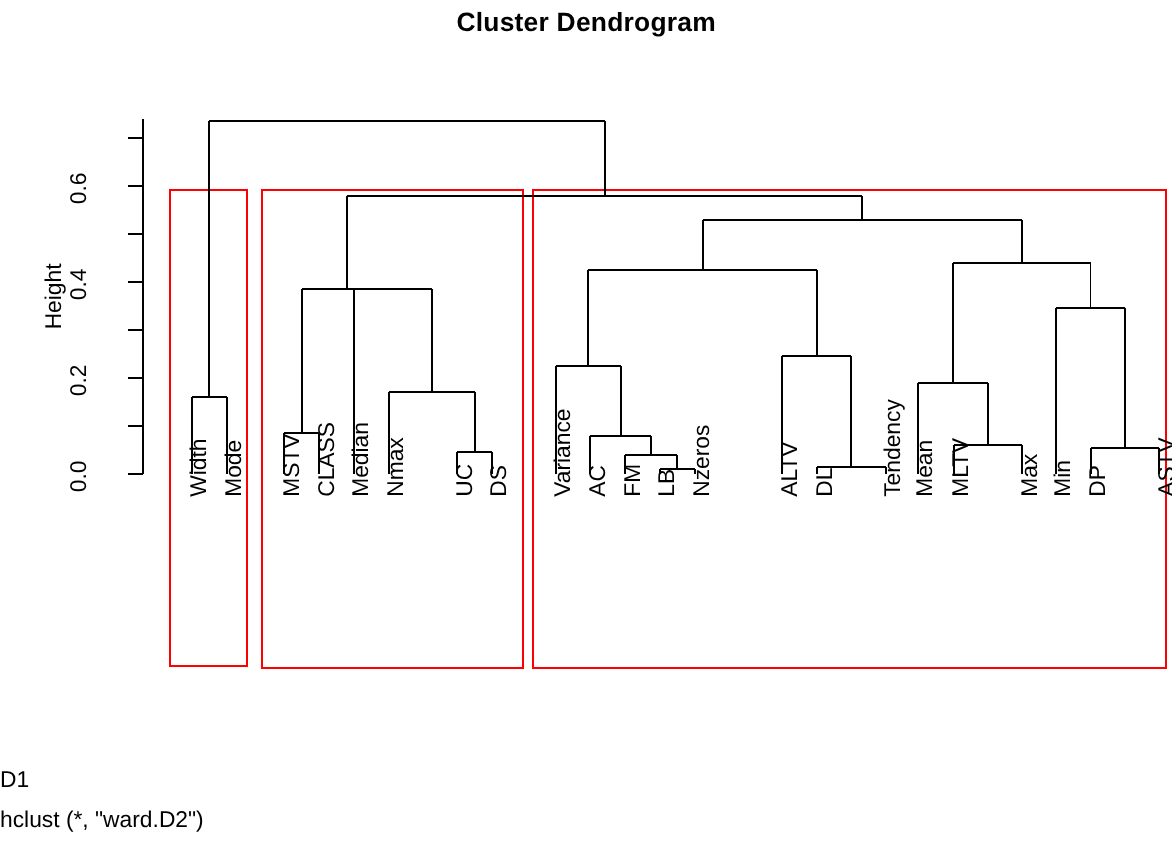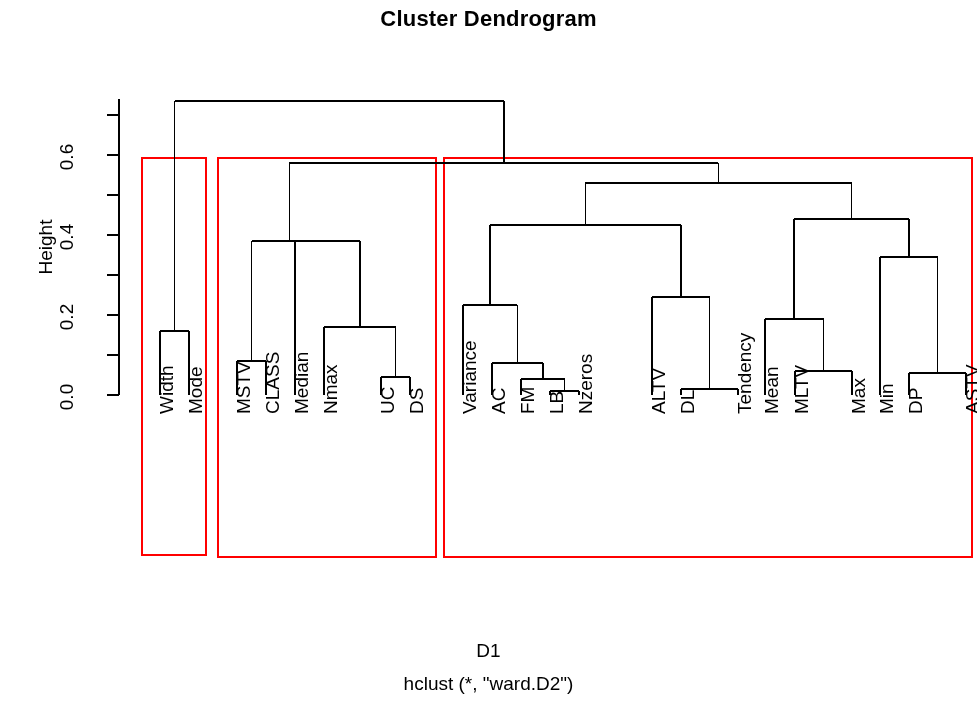--- a/index.html
+++ b/index.html
@@ -7,21 +7,21 @@
        font-family:"Liberation Sans",sans-serif;color:#000;}
   #plot{position:absolute;left:0;top:0;width:977px;height:713px;}
   .ttl{position:absolute;width:100%;text-align:center;top:6px;
        font-size:22px;font-weight:bold;letter-spacing:.2px;}
   .ylab{position:absolute;left:-24px;top:236px;width:140px;text-align:center;
         font-size:19px;transform:rotate(-90deg);transform-origin:50% 50%;}
   .ytick{position:absolute;font-size:19px;transform:rotate(-90deg);
          transform-origin:50% 50%;white-space:nowrap;}
   .leaf{position:absolute;font-size:19px;transform:rotate(-90deg);
         transform-origin:0% 50%;white-space:nowrap;}
-  .xcap{position:absolute;width:100%;text-align:center;font-size:19px;}
+  .xcap{position:absolute;width:100%;font-size:19px;}
   #cap1{top:640px;}
   #cap2{top:673px;}
 </style>
 </head>
 <body>
 
 <div id="plot">
 
   <div class="ttl">Cluster Dendrogram</div>
 

